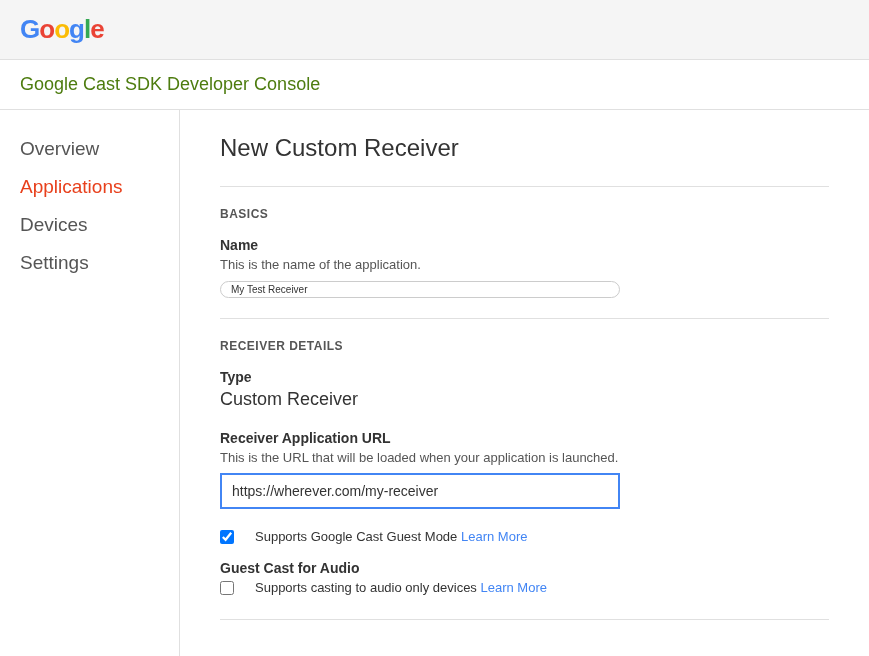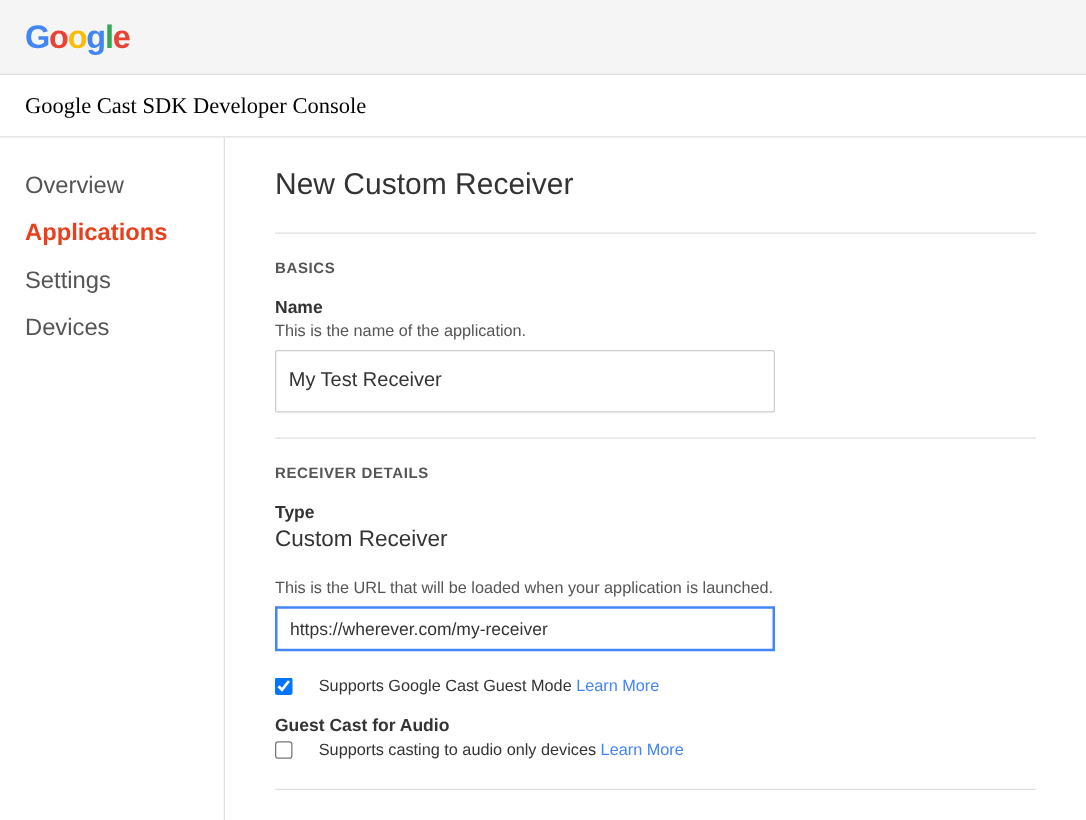--- a/index.html
+++ b/index.html
@@ -29,24 +29,23 @@
     
     #sub-header {
       height: 50px;
       background: #fff;
       border-bottom: 1px solid #e0e0e0;
       display: flex;
       align-items: center;
       padding: 0 20px;
     }
     #console-title {
-      color: #000000;
+      color: #4d7c0f;
       font-size: 18px;
       font-weight: normal;
-      font-family: Liberation Serif, serif;
     }
 
     
     #layout {
       display: flex;
       min-height: calc(656px - 110px);
     }
 
     
     #sidebar {
@@ -58,21 +57,21 @@
     .sidebar-item {
       display: block;
       padding: 8px 20px;
       color: #555;
       font-size: 19px;
       cursor: pointer;
       text-decoration: none;
     }
     .sidebar-item.active {
       color: #E8401C;
-      font-weight: bold;
+      font-weight: normal;
     }
 
     
     #main-content {
       flex: 1;
       padding: 24px 40px;
       overflow-y: auto;
     }
 
     #page-heading {
@@ -103,27 +102,27 @@
     }
 
     .field-description {
       font-size: 13px;
       color: #555;
       margin-bottom: 8px;
     }
 
     .text-input {
       width: 400px;
-      height: 50px;
+      height: 17px;
       border: 1px solid #ccc;
       padding: 6px 10px;
-      font-size: 16px;
+      font-size: 10px;
       color: #333;
       outline: none;
-      border-radius: 2px;
+      border-radius: 12px;
     }
 
     .url-input {
       width: 400px;
       height: 36px;
       border: 2px solid #4285F4;
       padding: 6px 10px;
       font-size: 14px;
       color: #333;
       outline: none;
@@ -174,22 +173,22 @@
 
 <div id="sub-header">
   <span id="console-title">Google Cast SDK Developer Console</span>
 </div>
 
 <div id="layout">
 
   <nav id="sidebar">
     <a class="sidebar-item">Overview</a>
     <a class="sidebar-item active">Applications</a>
+    <a class="sidebar-item">Devices</a>
     <a class="sidebar-item">Settings</a>
-    <a class="sidebar-item">Devices</a>
   </nav>
 
   <div id="main-content">
     <h1 id="page-heading">New Custom Receiver</h1>
     <hr class="divider">
 
     <div class="section-label">BASICS</div>
 
     <div class="field-section">
       <div class="field-label">Name</div>
@@ -200,20 +199,21 @@
     <hr class="divider">
 
     <div class="section-label">RECEIVER DETAILS</div>
 
     <div class="field-section receiver-details-section">
       <div class="field-label">Type</div>
       <div class="type-value">Custom Receiver</div>
     </div>
 
     <div class="field-section">
+      <div class="field-label">Receiver Application URL</div>
       <div class="field-description">This is the URL that will be loaded when your application is launched.</div>
       <input type="text" class="url-input" value="https://wherever.com/my-receiver" style="">
     </div>
 
     <div class="guest-mode-section">
       <div class="checkbox-row">
         <input type="checkbox" id="guest-mode-cb" checked="" style="">
         <label for="guest-mode-cb">
           <span>Supports Google Cast Guest Mode</span>
           <a class="learn-more-link">Learn More</a>

